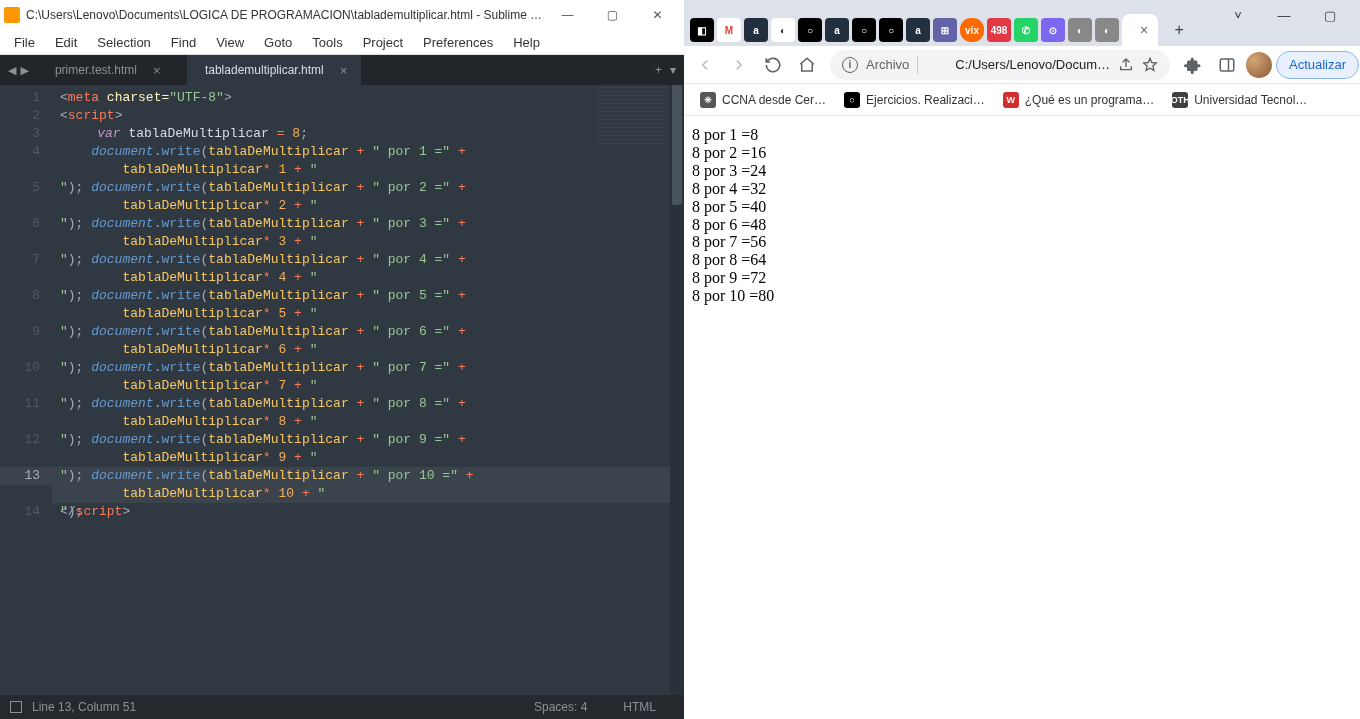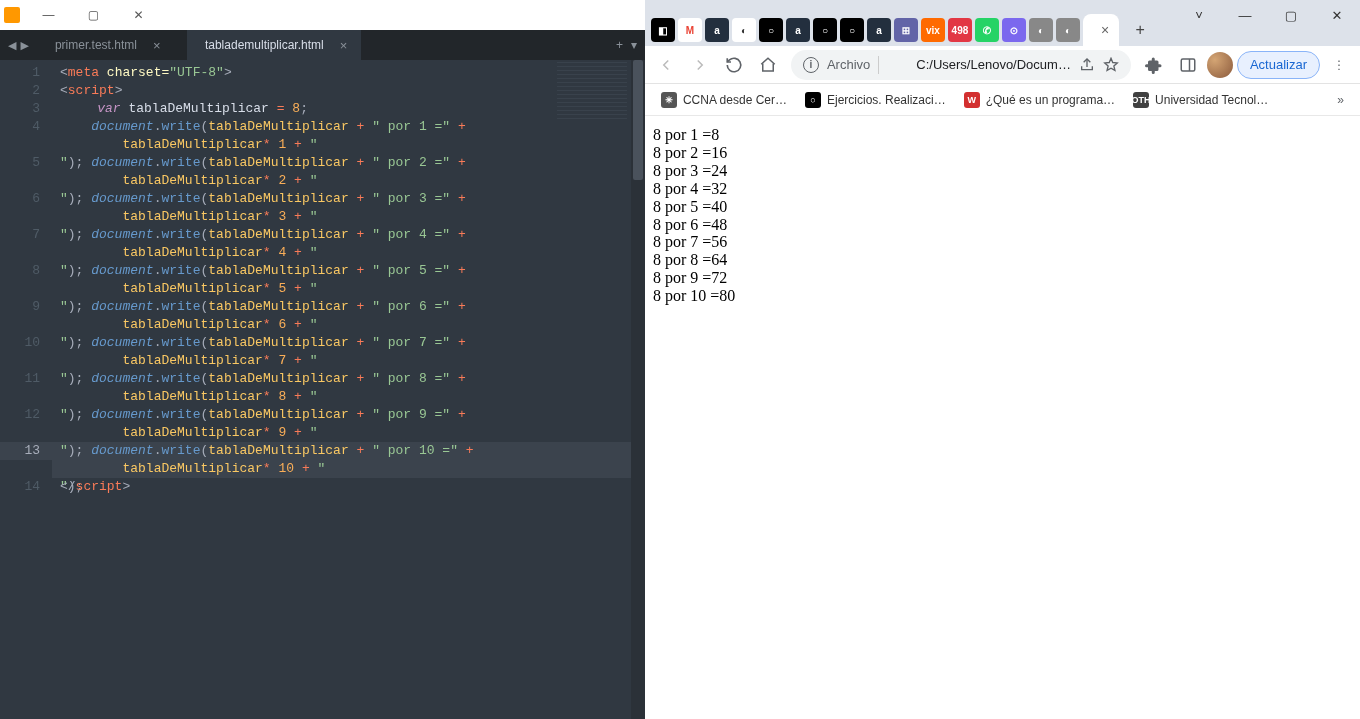--- a/index.html
+++ b/index.html
@@ -91,25 +91,38 @@
 .cr-content div { white-space: nowrap; }
 
 svg { display: block; }
 </style>
 </head>
 <body>
 
 <div class="pane-left">
   <div class="st-titlebar">
     <div class="icon"></div>
+    <div class="title">C:\Users\Lenovo\Documents\LOGICA DE PROGRAMACION\tablademultiplicar.html - Sublime T…</div>
     <div class="st-wcontrols">
       <div>—</div>
       <div>▢</div>
       <div class="close">✕</div>
     </div>
+  </div>
+  <div class="st-menubar">
+    <span>File</span>
+    <span>Edit</span>
+    <span>Selection</span>
+    <span>Find</span>
+    <span>View</span>
+    <span>Goto</span>
+    <span>Tools</span>
+    <span>Project</span>
+    <span>Preferences</span>
+    <span>Help</span>
   </div>
   <div class="st-tabbar">
     <div class="st-tabnav">
         <span>◀</span>
         <span>▶</span>
       </div>
     <div class="st-tab">
       <span>primer.test.html</span>
       <span class="x">×</span>
     </div>
@@ -150,20 +163,27 @@
         <div></div>
         <div>14</div>
       </div>
     <div class="st-code" id="code"><div class="ln"><span class="c-punc">&lt;</span><span class="c-tag">meta</span> <span class="c-attr">charset=</span><span class="c-str">"UTF-8"</span><span class="c-punc">&gt;</span></div><div class="ln"><span class="c-punc">&lt;</span><span class="c-tag">script</span><span class="c-punc">&gt;</span></div><div class="ln">    <span class="c-kw">var</span> <span class="c-obj">tablaDeMultiplicar</span> <span class="c-op">=</span> <span class="c-num">8</span><span class="c-punc">;</span></div><div class="ln">    <span class="c-var">document</span><span class="c-punc">.</span><span class="c-fn">write</span><span class="c-punc">(</span><span class="c-id">tablaDeMultiplicar</span> <span class="c-op">+</span> <span class="c-str">" por 1 ="</span> <span class="c-op">+</span> </div><div class="ln">        <span class="c-id">tablaDeMultiplicar</span><span class="c-op">*</span> <span class="c-num">1</span> <span class="c-op">+</span> <span class="c-str">"<br>"</span><span class="c-punc">);</span></div><div class="ln">    <span class="c-var">document</span><span class="c-punc">.</span><span class="c-fn">write</span><span class="c-punc">(</span><span class="c-id">tablaDeMultiplicar</span> <span class="c-op">+</span> <span class="c-str">" por 2 ="</span> <span class="c-op">+</span> </div><div class="ln">        <span class="c-id">tablaDeMultiplicar</span><span class="c-op">*</span> <span class="c-num">2</span> <span class="c-op">+</span> <span class="c-str">"<br>"</span><span class="c-punc">);</span></div><div class="ln">    <span class="c-var">document</span><span class="c-punc">.</span><span class="c-fn">write</span><span class="c-punc">(</span><span class="c-id">tablaDeMultiplicar</span> <span class="c-op">+</span> <span class="c-str">" por 3 ="</span> <span class="c-op">+</span> </div><div class="ln">        <span class="c-id">tablaDeMultiplicar</span><span class="c-op">*</span> <span class="c-num">3</span> <span class="c-op">+</span> <span class="c-str">"<br>"</span><span class="c-punc">);</span></div><div class="ln">    <span class="c-var">document</span><span class="c-punc">.</span><span class="c-fn">write</span><span class="c-punc">(</span><span class="c-id">tablaDeMultiplicar</span> <span class="c-op">+</span> <span class="c-str">" por 4 ="</span> <span class="c-op">+</span> </div><div class="ln">        <span class="c-id">tablaDeMultiplicar</span><span class="c-op">*</span> <span class="c-num">4</span> <span class="c-op">+</span> <span class="c-str">"<br>"</span><span class="c-punc">);</span></div><div class="ln">    <span class="c-var">document</span><span class="c-punc">.</span><span class="c-fn">write</span><span class="c-punc">(</span><span class="c-id">tablaDeMultiplicar</span> <span class="c-op">+</span> <span class="c-str">" por 5 ="</span> <span class="c-op">+</span> </div><div class="ln">        <span class="c-id">tablaDeMultiplicar</span><span class="c-op">*</span> <span class="c-num">5</span> <span class="c-op">+</span> <span class="c-str">"<br>"</span><span class="c-punc">);</span></div><div class="ln">    <span class="c-var">document</span><span class="c-punc">.</span><span class="c-fn">write</span><span class="c-punc">(</span><span class="c-id">tablaDeMultiplicar</span> <span class="c-op">+</span> <span class="c-str">" por 6 ="</span> <span class="c-op">+</span> </div><div class="ln">        <span class="c-id">tablaDeMultiplicar</span><span class="c-op">*</span> <span class="c-num">6</span> <span class="c-op">+</span> <span class="c-str">"<br>"</span><span class="c-punc">);</span></div><div class="ln">    <span class="c-var">document</span><span class="c-punc">.</span><span class="c-fn">write</span><span class="c-punc">(</span><span class="c-id">tablaDeMultiplicar</span> <span class="c-op">+</span> <span class="c-str">" por 7 ="</span> <span class="c-op">+</span> </div><div class="ln">        <span class="c-id">tablaDeMultiplicar</span><span class="c-op">*</span> <span class="c-num">7</span> <span class="c-op">+</span> <span class="c-str">"<br>"</span><span class="c-punc">);</span></div><div class="ln">    <span class="c-var">document</span><span class="c-punc">.</span><span class="c-fn">write</span><span class="c-punc">(</span><span class="c-id">tablaDeMultiplicar</span> <span class="c-op">+</span> <span class="c-str">" por 8 ="</span> <span class="c-op">+</span> </div><div class="ln">        <span class="c-id">tablaDeMultiplicar</span><span class="c-op">*</span> <span class="c-num">8</span> <span class="c-op">+</span> <span class="c-str">"<br>"</span><span class="c-punc">);</span></div><div class="ln">    <span class="c-var">document</span><span class="c-punc">.</span><span class="c-fn">write</span><span class="c-punc">(</span><span class="c-id">tablaDeMultiplicar</span> <span class="c-op">+</span> <span class="c-str">" por 9 ="</span> <span class="c-op">+</span> </div><div class="ln">        <span class="c-id">tablaDeMultiplicar</span><span class="c-op">*</span> <span class="c-num">9</span> <span class="c-op">+</span> <span class="c-str">"<br>"</span><span class="c-punc">);</span></div><div class="ln hl">    <span class="c-var">document</span><span class="c-punc">.</span><span class="c-fn">write</span><span class="c-punc">(</span><span class="c-id">tablaDeMultiplicar</span> <span class="c-op">+</span> <span class="c-str">" por 10 ="</span> <span class="c-op">+</span> </div><div class="ln hl">        <span class="c-id">tablaDeMultiplicar</span><span class="c-op">*</span> <span class="c-num">10</span> <span class="c-op">+</span> <span class="c-str">"<br>"</span><span class="c-punc">);</span></div><div class="ln"><span class="c-punc">&lt;/</span><span class="c-tag">script</span><span class="c-punc">&gt;</span></div></div>
     <div class="st-minimap"></div>
     <div class="st-scroll">
         <div class="thumb"></div>
       </div>
   </div>
 
+  <div class="st-status">
+    <div class="sicon"></div>
+    <span>Line 13, Column 51</span>
+    <span class="sp"></span>
+    <span class="seg">Spaces: 4</span>
+    <span class="seg">HTML</span>
+  </div>
 </div>
 
 <div class="pane-right">
   <div class="cr-titlebar">
     <div class="cr-wcontrols">
       <div>˅</div>
       <div>—</div>
       <div>▢</div>
       <div>✕</div>
     </div>
@@ -173,21 +193,21 @@
   <div class="cr-exticon" style="background: rgb(0, 0, 0);">◧</div>
       <div class="cr-exticon" style="background: rgb(255, 255, 255); color: rgb(234, 67, 53);">M</div>
       <div class="cr-exticon" style="background: rgb(35, 47, 62);">a</div>
       <div class="cr-exticon" style="background: rgb(255, 255, 255); color: rgb(51, 51, 51);">◐</div>
       <div class="cr-exticon" style="background: rgb(0, 0, 0);">○</div>
       <div class="cr-exticon" style="background: rgb(35, 47, 62);">a</div>
       <div class="cr-exticon" style="background: rgb(0, 0, 0);">○</div>
       <div class="cr-exticon" style="background: rgb(0, 0, 0);">○</div>
       <div class="cr-exticon" style="background: rgb(35, 47, 62);">a</div>
       <div class="cr-exticon" style="background: rgb(98, 100, 167);">⊞</div>
-      <div class="cr-exticon" style="background: rgb(255, 106, 0);">vix</div>
+      <div class="cr-exticon" style="background: rgb(255, 106, 0); border-radius: 11px;">vix</div>
       <div class="cr-exticon" style="background: rgb(226, 55, 68);">498</div>
       <div class="cr-exticon" style="background: rgb(37, 211, 102);">✆</div>
       <div class="cr-exticon" style="background: rgb(123, 104, 238);">⊙</div>
       <div class="cr-exticon" style="background: rgb(136, 136, 136);">◐</div>
       <div class="cr-exticon" style="background: rgb(136, 136, 136);">◐</div>
       <div class="cr-tab">
         <span class="x">×</span>
       </div>
       <div class="cr-newtab">+</div>
     </div>

